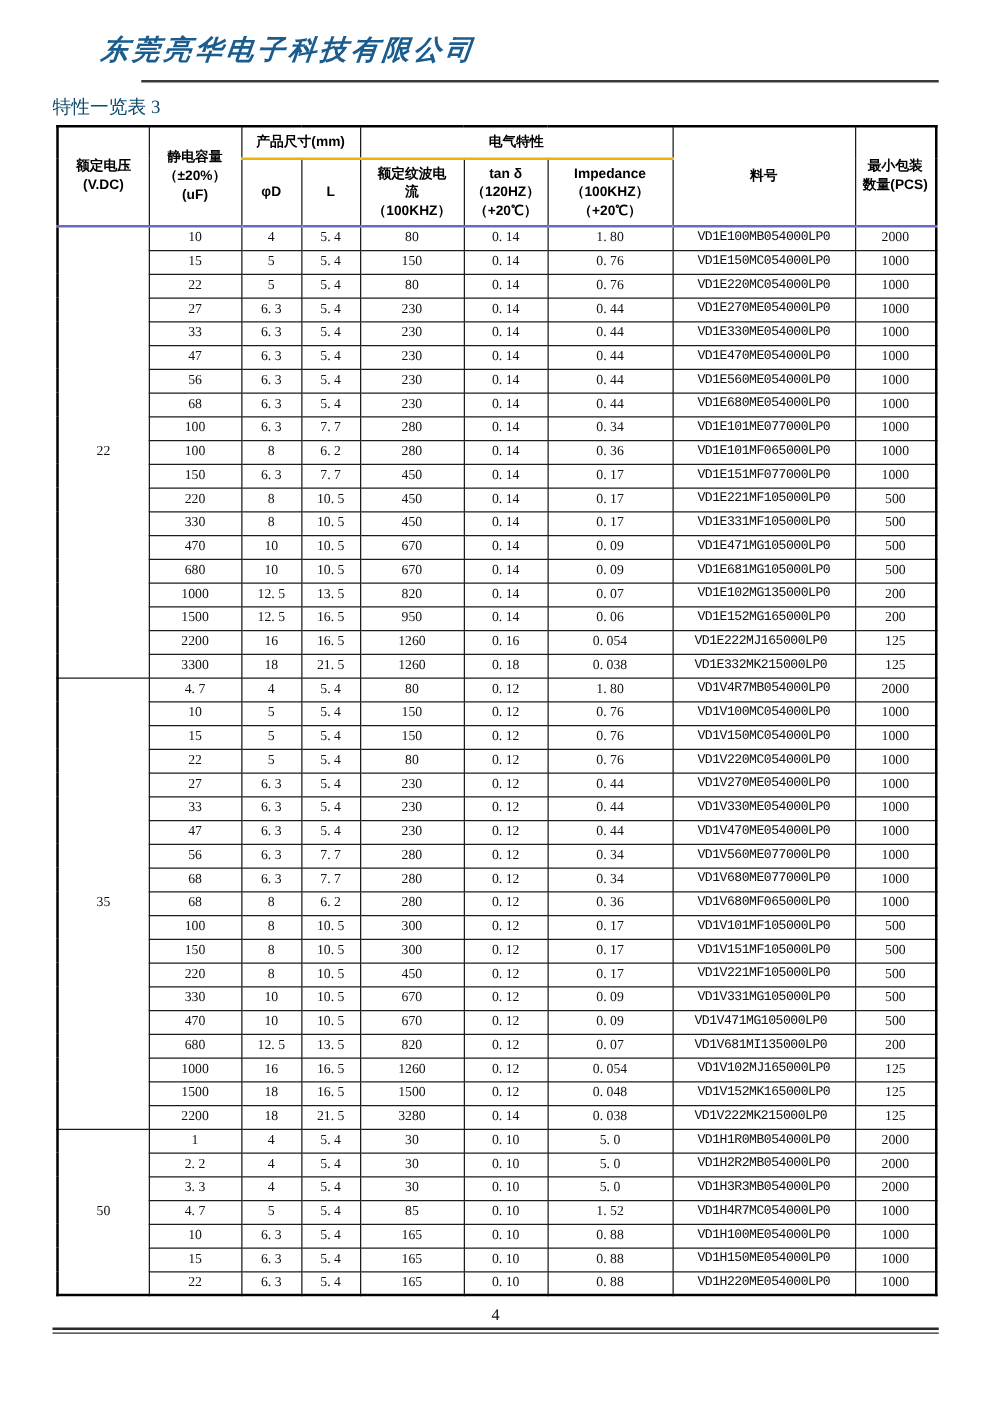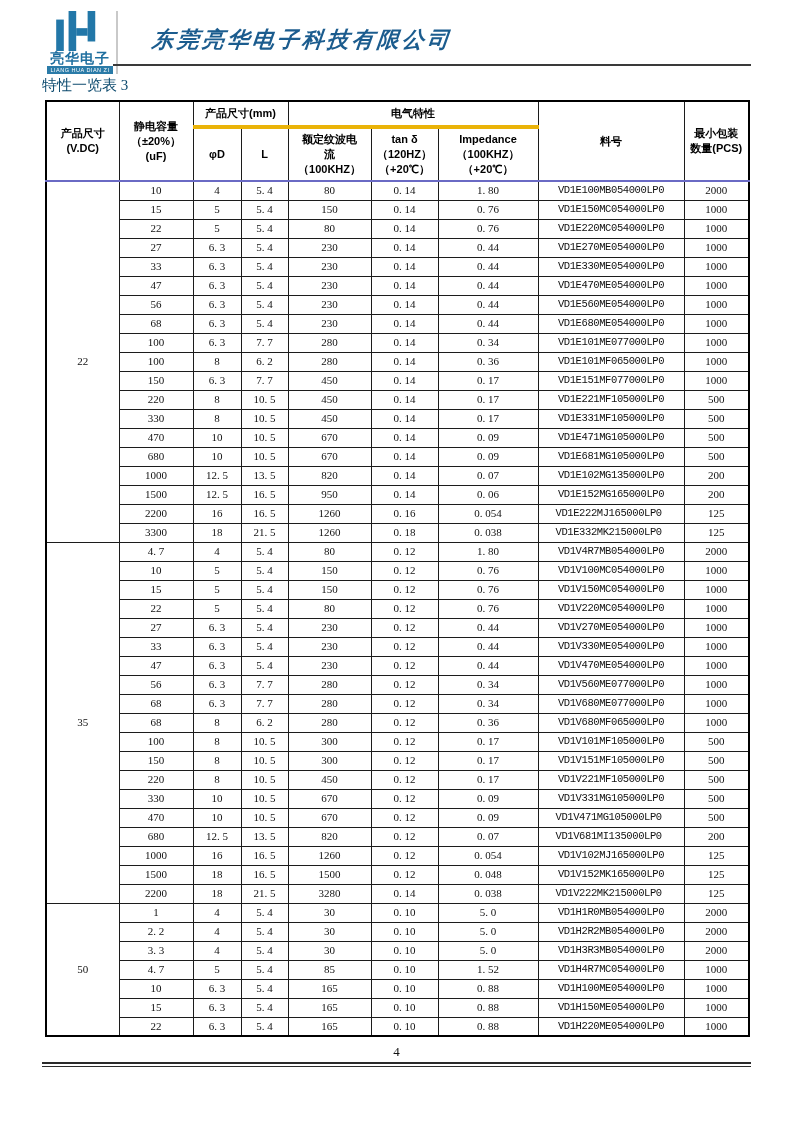--- a/index.html
+++ b/index.html
@@ -30,21 +30,21 @@
   .spec-table th, .spec-table td {
     border:1px solid #1c1c1c; padding:0; text-align:center; vertical-align:middle;
     overflow:hidden;
   }
   .spec-table thead th {
     font-family:"Liberation Sans", sans-serif; font-weight:bold;
     font-size:11px; line-height:15px; white-space:pre-line; color:#000;
   }
   .spec-table tr.h1 { height:26px; }
   .spec-table tr.h2 { height:54px; }
-  .spec-table tr.h1 th.grp { border-bottom:4px solid #eab308; }
+  .spec-table tr.h1 th.grp { border-bottom:2px solid #eab308; }
   .spec-table tr.h2 th, .spec-table tr.h1 th[rowspan] { border-bottom:2px solid #6a6ac4; }
   .spec-table tbody tr { height:19px; }
   .spec-table tbody td {
     font-family:"Liberation Serif", serif; font-size:11px; line-height:13px; color:#111;
   }
   .spec-table tbody td.part { font-family:"Liberation Mono", monospace; font-size:10.5px; letter-spacing:-0.4px;margin-left:19px; }
   .spec-table tbody td.part.left { text-align:left; padding-left:17px; }
   .voltage-cell { font-family:"Liberation Serif", serif; font-size:11px; }
   
   .page-number { position:absolute; left:0; top:1044px; width:793px; text-align:center;
@@ -53,30 +53,20 @@
     border-top:2px solid #2a2a2a; border-bottom:1px solid #2a2a2a; }
   .disclaimer { position:absolute; left:42px; top:1070px; width:709px;
     font-size:9px; font-weight:600; color:#141414; letter-spacing:0.2px; line-height:12px; }
 </style>
 </head>
 <body>
 
 <div class="page">
 
   <div class="header">
-    <div class="logo">
-      <svg class="logo-icon" width="54" height="40" viewBox="0 0 56 42" xmlns="http://www.w3.org/2000/svg">
-        <rect x="3" y="9" width="8" height="33" fill="#2277a8"></rect>
-        <rect x="16" y="0" width="8" height="42" fill="#2277a8"></rect>
-        <rect x="24" y="18" width="12" height="8" fill="#2277a8"></rect>
-        <rect x="36" y="0" width="8" height="32" fill="#2277a8"></rect>
-      </svg>
-      <div class="logo-cn">亮华电子</div>
-      <div class="logo-en">LIANG HUA DIAN ZI</div>
-    </div>
     <div class="company-name">东莞亮华电子科技有限公司</div>
   </div>
 
   <div class="header-rule"></div>
 
   <div class="doc-title">特性一览表 3</div>
 
   <table class="spec-table">
     <colgroup>
       <col style="width:73px">
@@ -84,21 +74,21 @@
         <col style="width:48px">
       <col style="width:47px">
         <col style="width:83px">
         <col style="width:67px">
       <col style="width:100px">
         <col style="width:146px">
         <col style="width:65px">
     </colgroup>
     <thead>
       <tr class="h1">
-        <th rowspan="2">产品尺寸
+        <th rowspan="2">额定电压
 (V.DC)</th>
         <th rowspan="2">静电容量
 （±20%）
 (uF)</th>
         <th colspan="2" class="grp">产品尺寸(mm)</th>
         <th colspan="3" class="grp">电气特性</th>
         <th rowspan="2">料号</th>
         <th rowspan="2">最小包装
 数量(PCS)</th>
       </tr>

